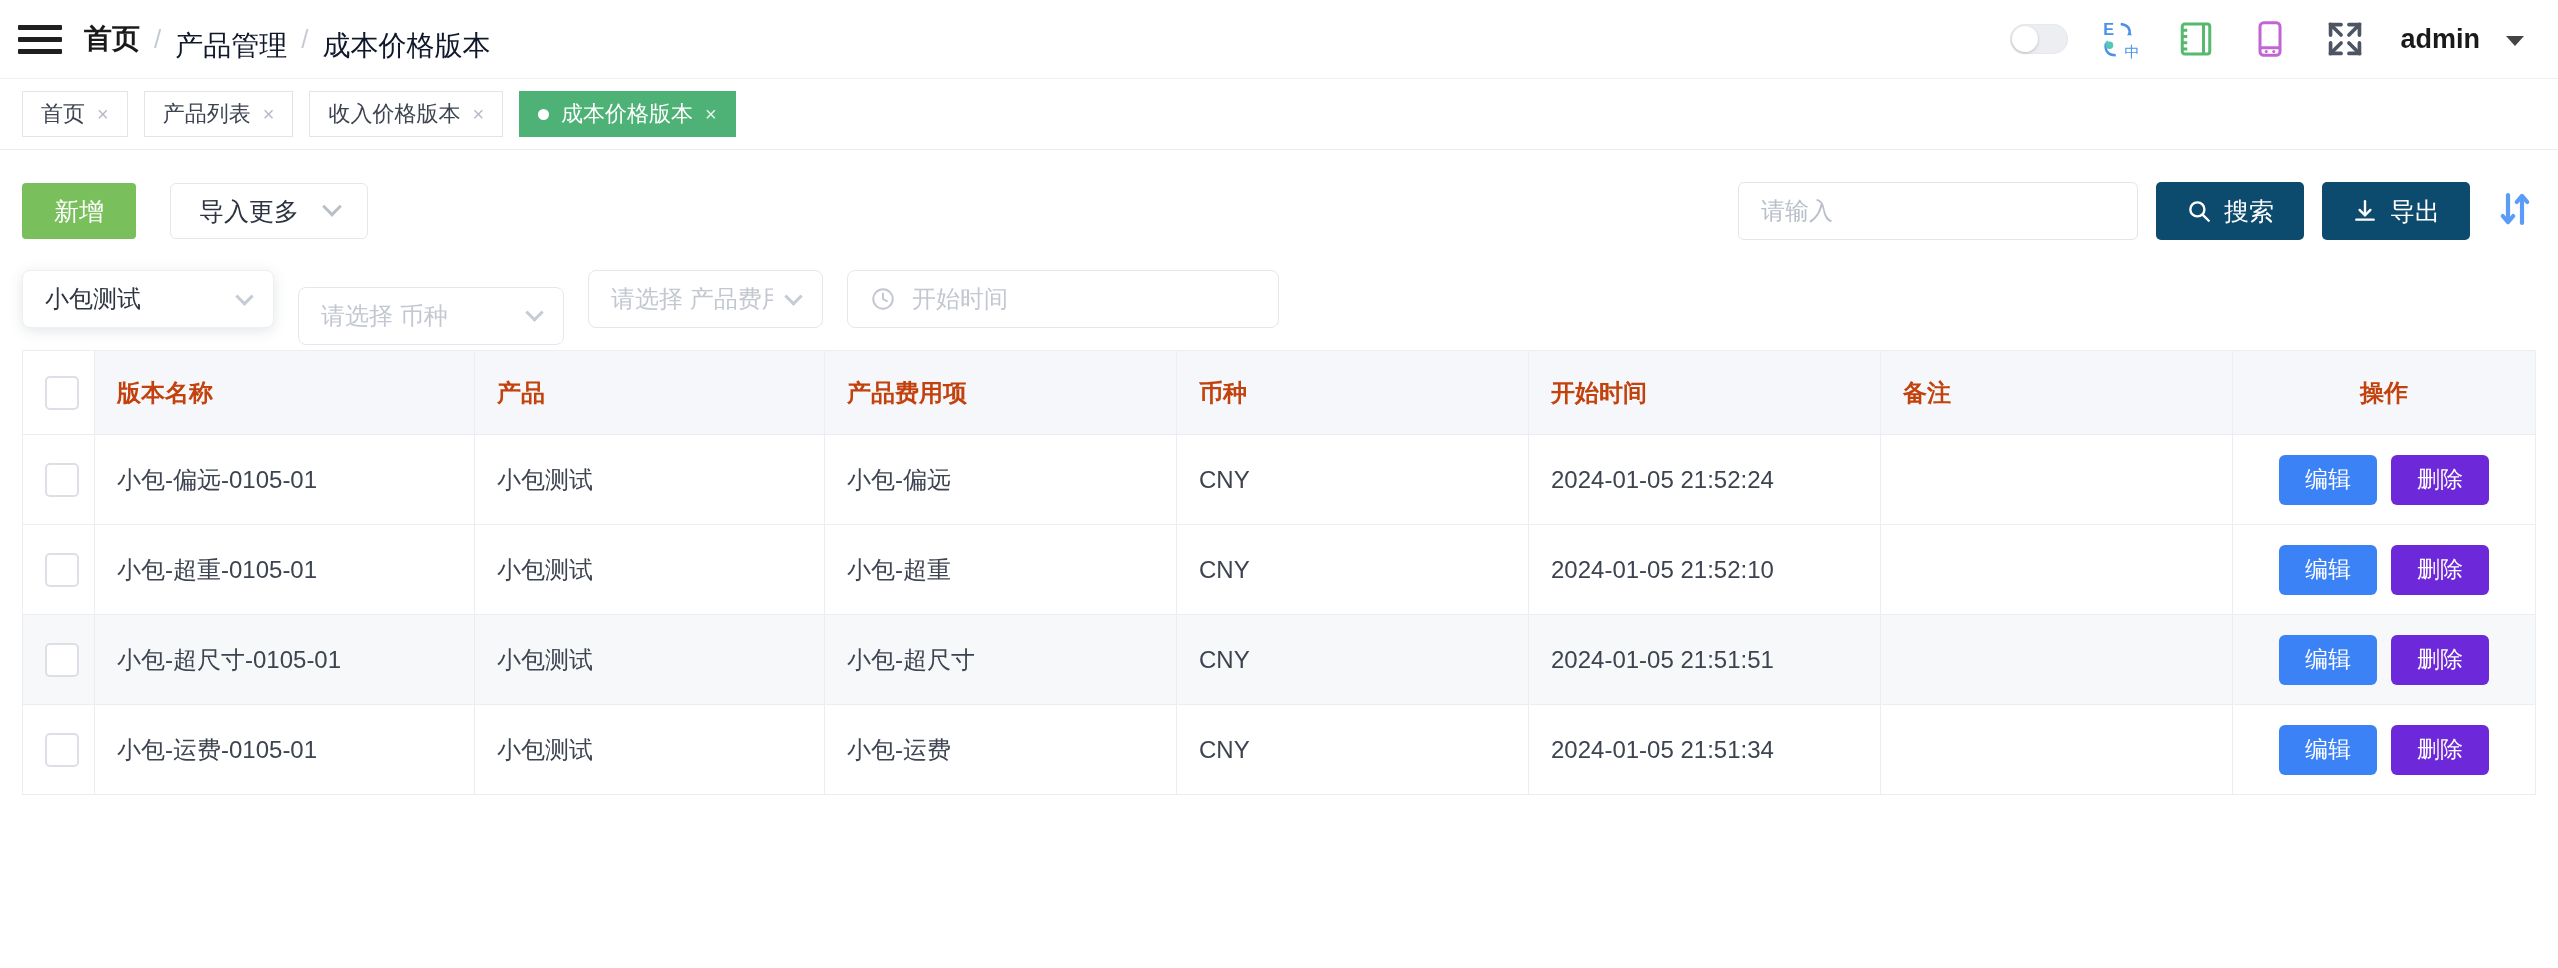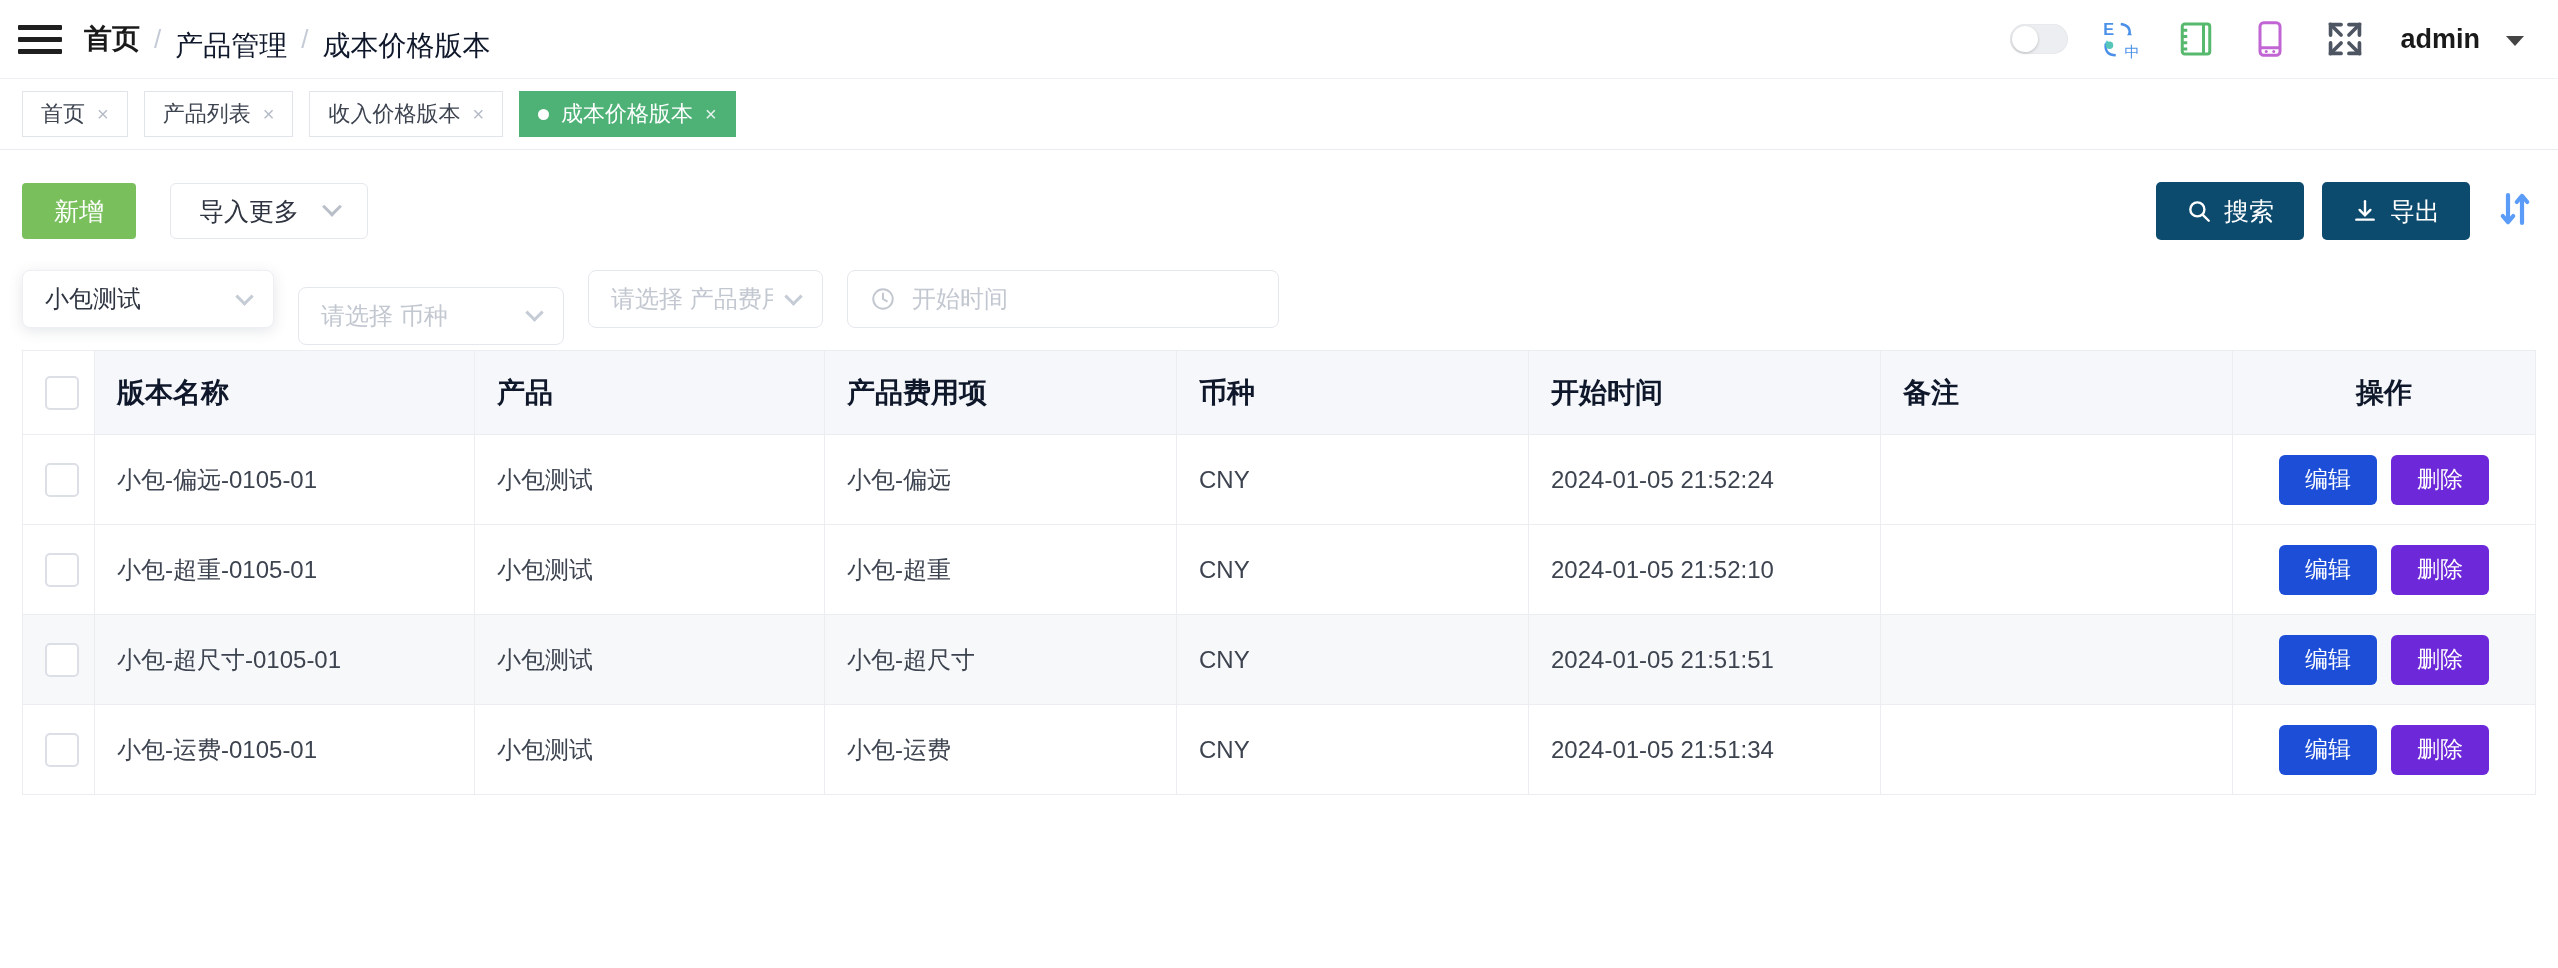--- a/index.html
+++ b/index.html
@@ -175,42 +175,42 @@
     font-size: 24px;
     color:#3d4450;
     height: 90px;
     padding: 0 22px;
     text-align: left;
     overflow: hidden;
     white-space: nowrap;
   }
   table.grid thead th {
     background:#f5f7fa;
-    color:#0f172a;
+    color:#c2410c;
     font-weight: 700;
-    font-size: 28px;
+    font-size: 24px;
     height: 84px;
   }
   table.grid thead th.cb-col { background:#ffffff; }
   th.cb-col, td.cb-col { width: 72px; padding: 0; text-align:center; }
   th.c-name,  td.c-name  { width: 380px; }
   th.c-prod,  td.c-prod  { width: 350px; }
   th.c-fee,   td.c-fee   { width: 352px; }
   th.c-cur,   td.c-cur   { width: 352px; }
   th.c-time,  td.c-time  { width: 352px; }
   th.c-note,  td.c-note  { width: 352px; }
   th.c-act,   td.c-act   { text-align:center; }
   tbody tr.zebra td { background:#f7f8fa; }
   .cbox {
     width: 34px; height: 34px; border: 2px solid #dcdfe6; border-radius: 5px;
     display:inline-block; background:#fff; cursor:pointer; vertical-align: middle;
   }
   .act-cell { display:flex; align-items:center; justify-content:center; gap: 14px; }
   .btn-edit {
-    background:#1d4ed8; color:#fff; border:none; border-radius:6px;
+    background:#3b82f6; color:#fff; border:none; border-radius:6px;
     height: 50px; padding: 0 26px; font-size: 23px; cursor:pointer; font-family:Liberation Serif, serif;
   }
   .btn-del {
     background:#6d28d9; color:#fff; border:none; border-radius:6px;
     height: 50px; padding: 0 26px; font-size: 23px; cursor:pointer; font-family:inherit;
   }
 
   
   .pager {
     display:flex; align-items:center; gap: 0;
@@ -332,20 +332,21 @@
 
   <div class="toolbar">
     <button class="btn btn-add">新增</button>
 
     <button class="btn btn-import">
       <span>导入更多</span>
       <span class="chev"></span>
     </button>
 
     <div class="toolbar-right">
+      <input class="search-input" type="text" placeholder="请输入" style="">
 
       <button class="btn btn-primary">
         <svg width="26" height="26" viewBox="0 0 24 24" fill="none" stroke="#ffffff" stroke-width="2.2">
           <circle cx="10.5" cy="10.5" r="6.5"></circle>
             <line x1="15.5" y1="15.5" x2="21" y2="21" stroke-linecap="round"></line>
         </svg>
         <span>搜索</span>
       </button>
 
       <button class="btn btn-primary">

